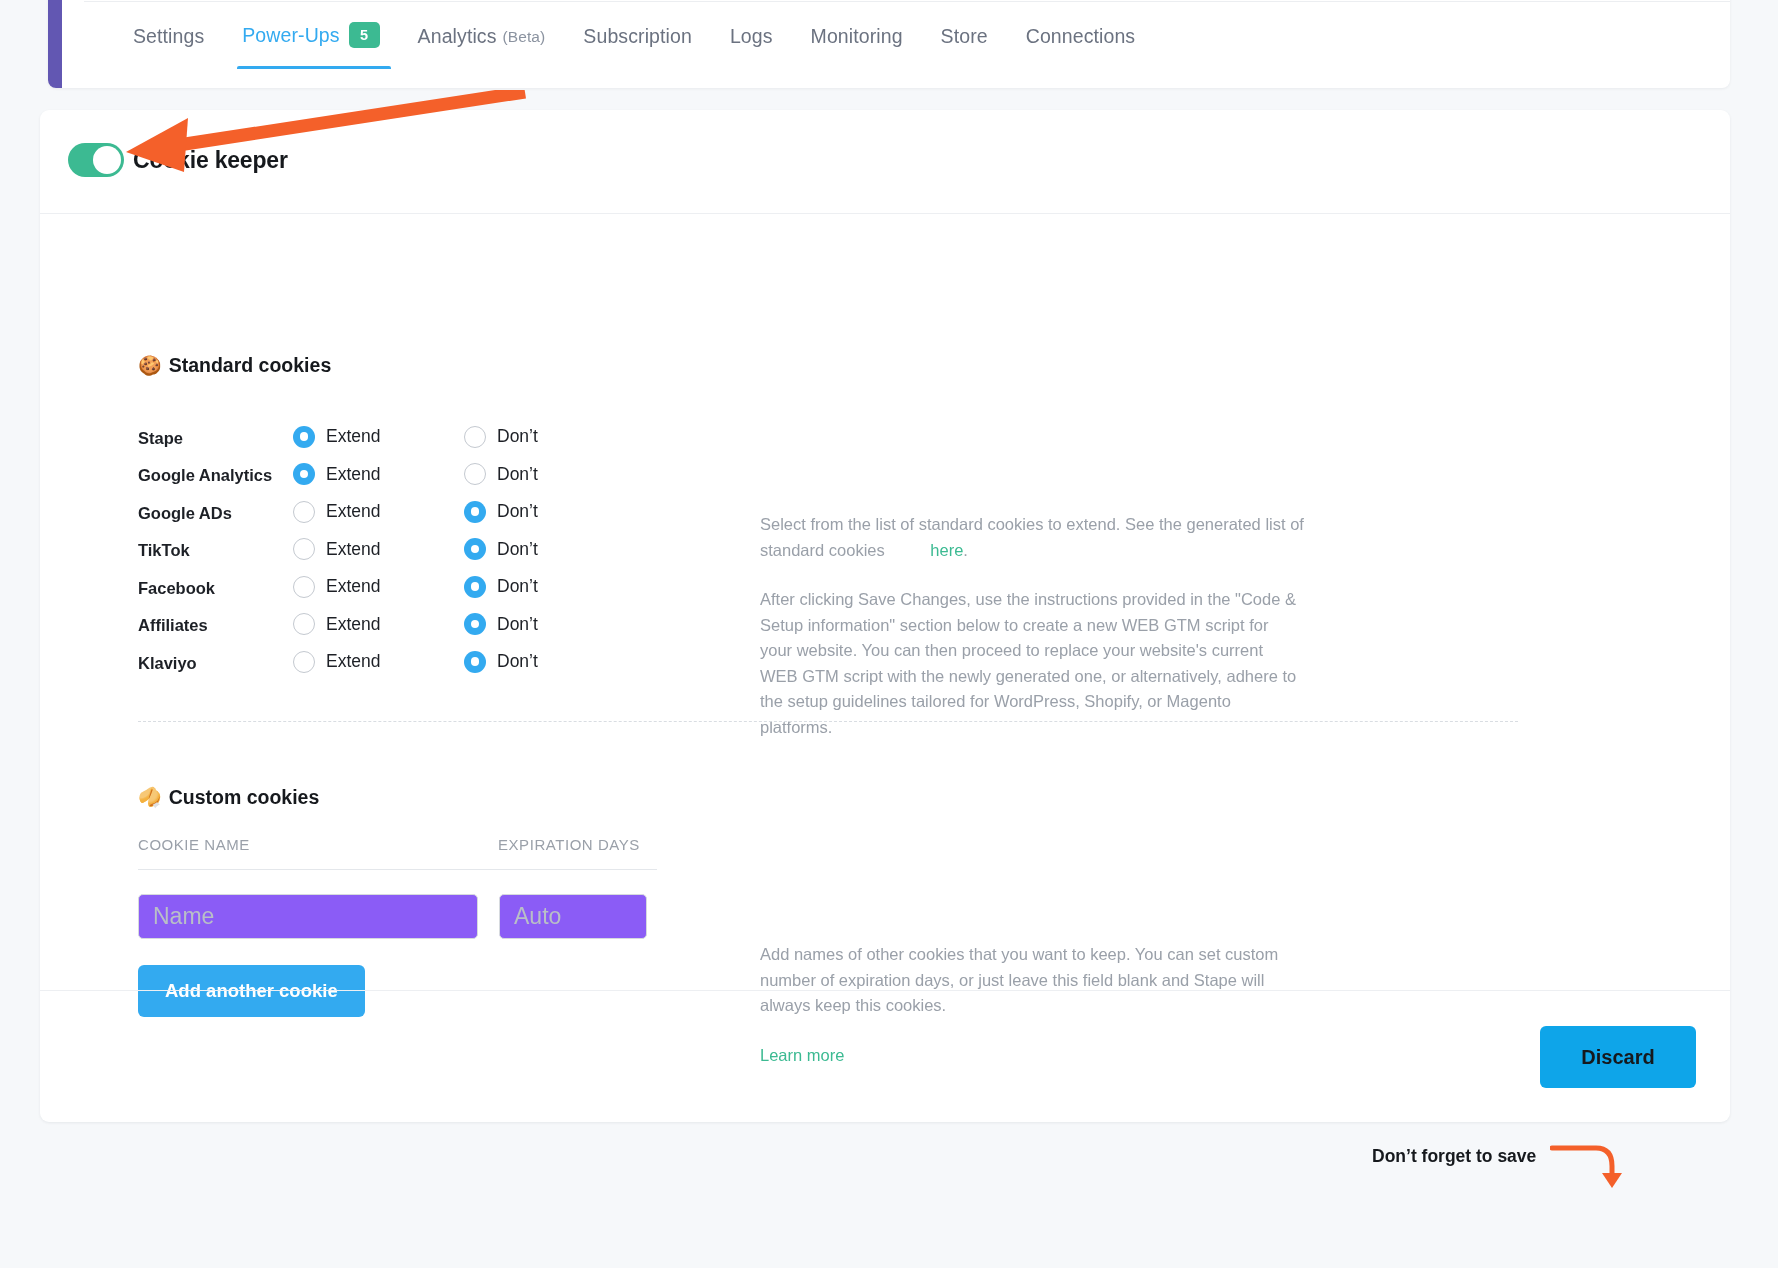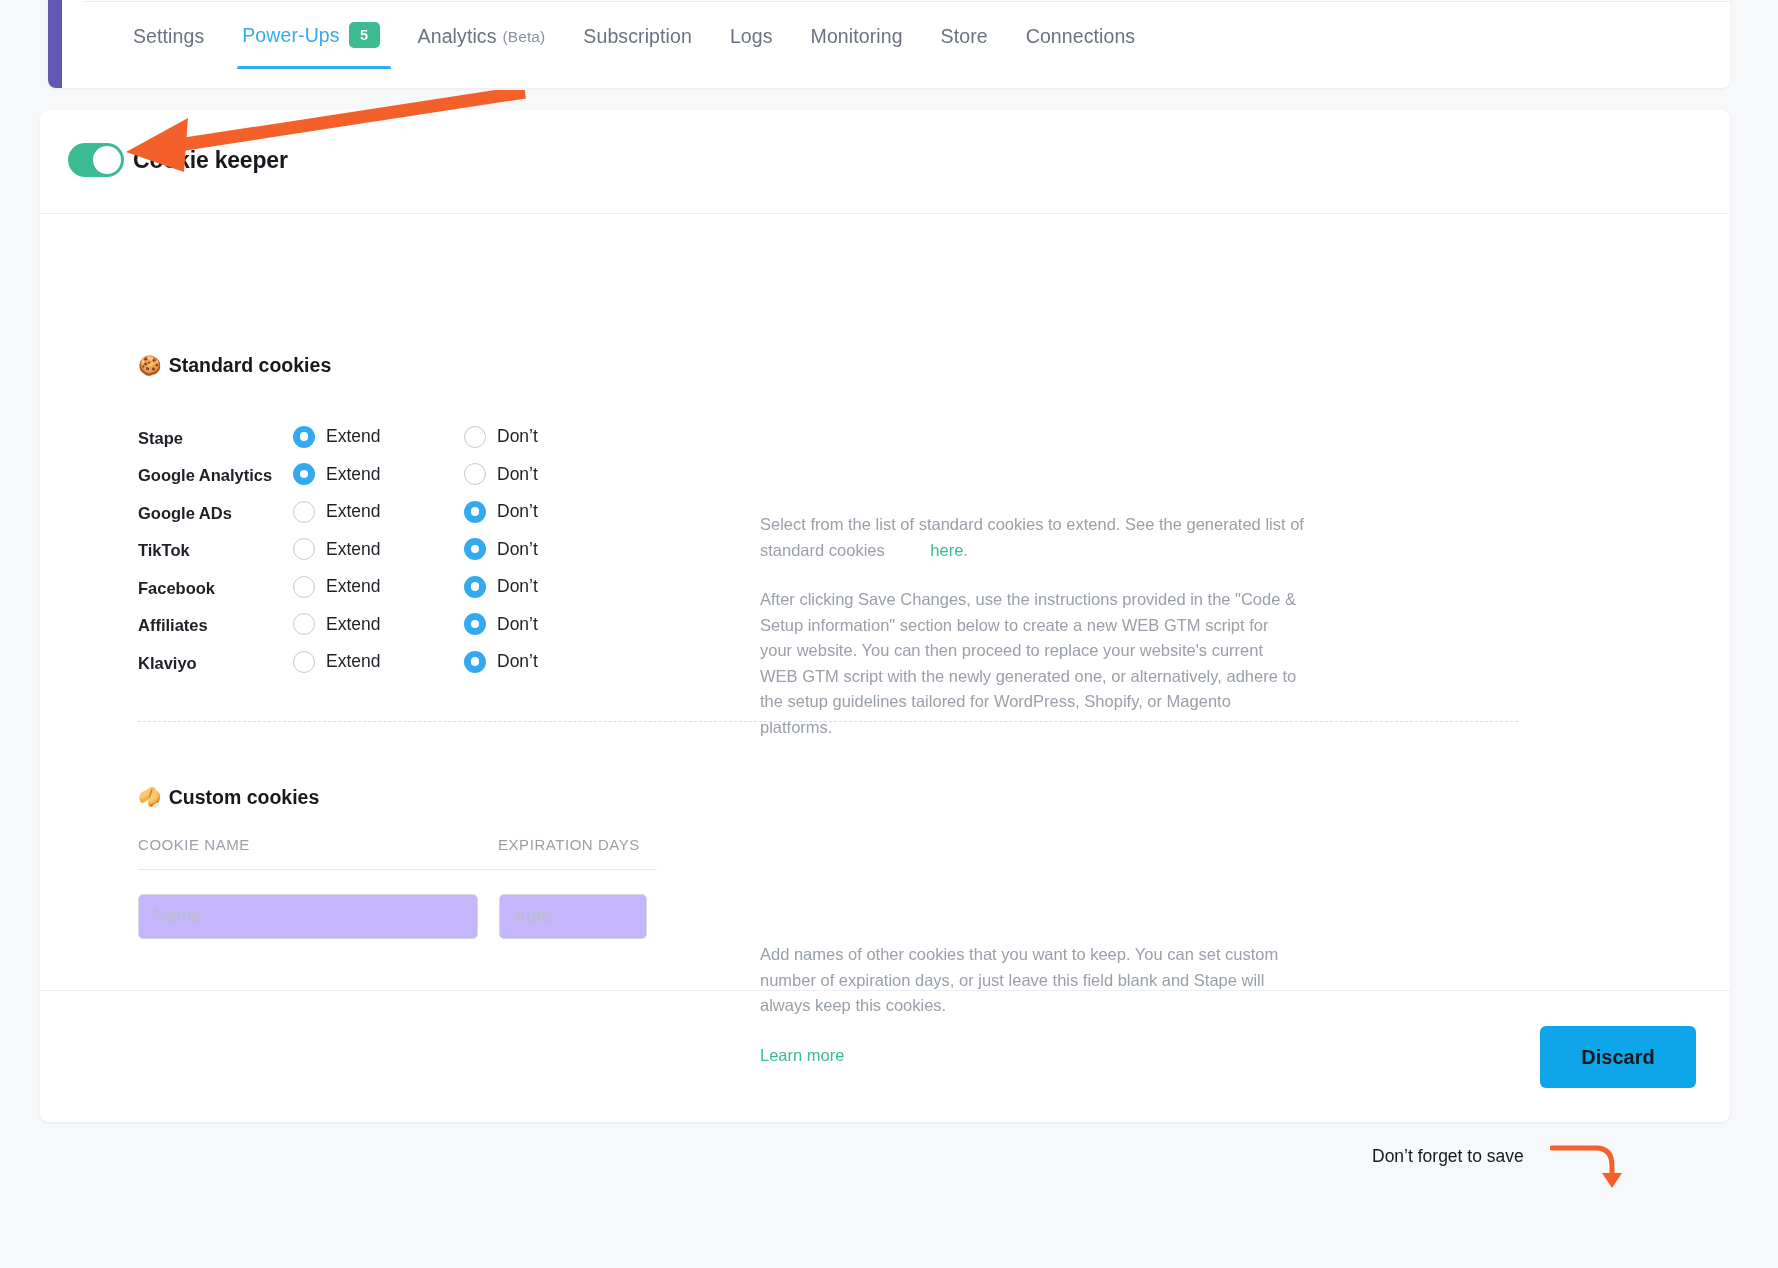--- a/index.html
+++ b/index.html
@@ -281,24 +281,24 @@
     display: flex;
     gap: 21px;
     margin-top: 24px;
   }
   .text-input {
     box-sizing: border-box;
     height: 45px;
     border: 1px solid #d6dade;
     border-radius: 5px;
     padding: 0 14px;
-    font-size: 18px;
+    font-size: 23px;
     color: #1d2026;
     font-family: "Liberation Sans", sans-serif;
-    background: #c4b5fd;
+    background: #8b5cf6;
     outline: none;
   }
   .text-input::placeholder { color: #b9bfc7; }
   #cookie-name-input { width: 340px; }
   #expiration-days-input { width: 148px; }
 
   #add-cookie-btn {
     margin-top: 26px;
     height: 52px;
     padding: 0 27px;
@@ -311,21 +311,21 @@
     font-family: "Liberation Sans", sans-serif;
     cursor: pointer;
   }
 
   
   #save-hint {
     position: absolute;
     left: 1332px;
     top: 1036px;
     font-size: 17.5px;
-    font-weight: normal;
+    font-weight: bold;
     color: #16191d;
     white-space: nowrap;
   }
   #save-hint-arrow {
     position: absolute;
     left: 1510px;
     top: 1032px;
     width: 80px;
     height: 55px;
   }
@@ -542,20 +542,21 @@
 
     <div id="custom-table">
       <div id="custom-head">
         <div class="th" id="th-name">COOKIE NAME</div>
         <div class="th" id="th-days">EXPIRATION DAYS</div>
       </div>
       <div id="custom-inputs">
         <input class="text-input" id="cookie-name-input" type="text" placeholder="Name" style="">
         <input class="text-input" id="expiration-days-input" type="text" placeholder="Auto" style="">
       </div>
+      <button id="add-cookie-btn">Add another cookie</button>
     </div>
 
     <div class="help-col" id="custom-help">
       <p>Add names of other cookies that you want to keep. You can set custom number of expiration days, or just leave this field blank and Stape will always keep this cookies.</p>
       <a id="learn-more">Learn more</a>
     </div>
 
   </div>
 
   <div id="save-hint">Don’t forget to save</div>

